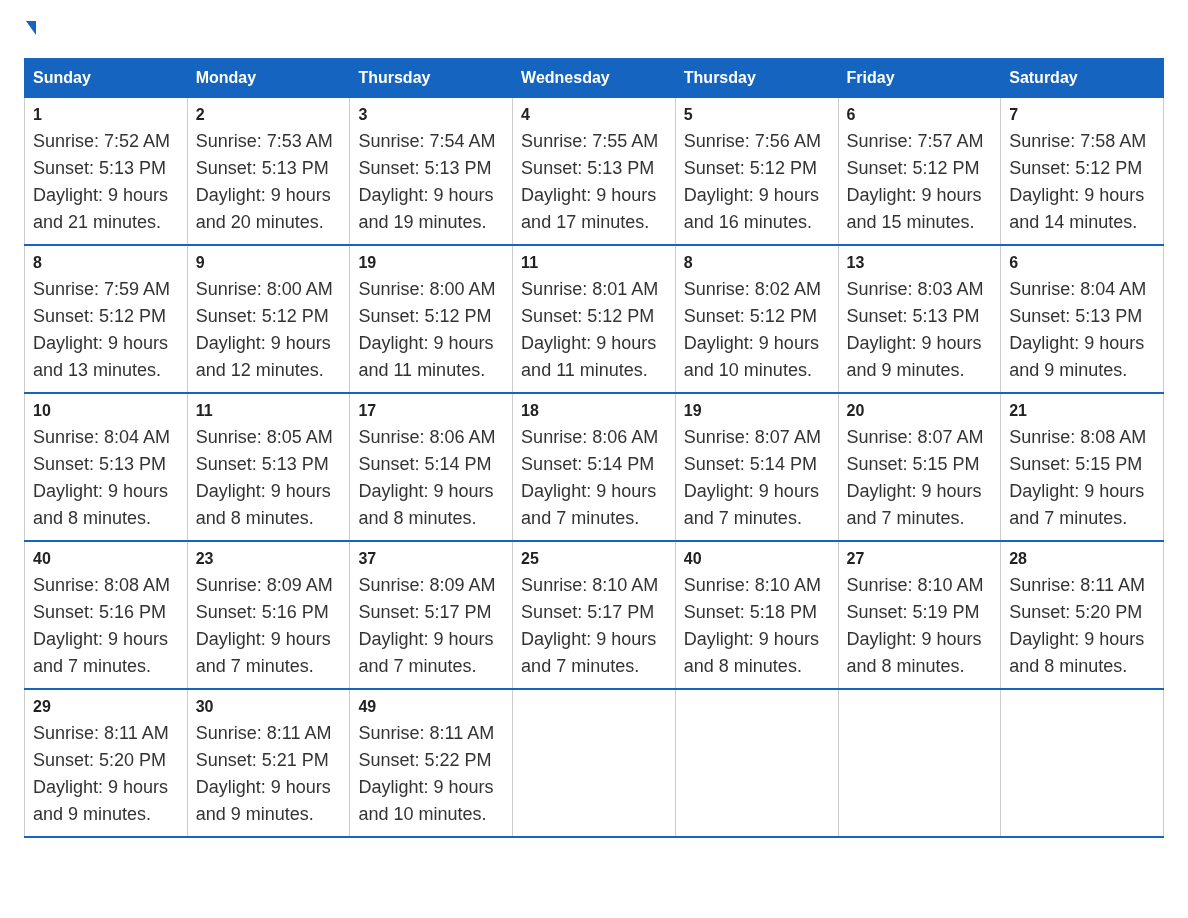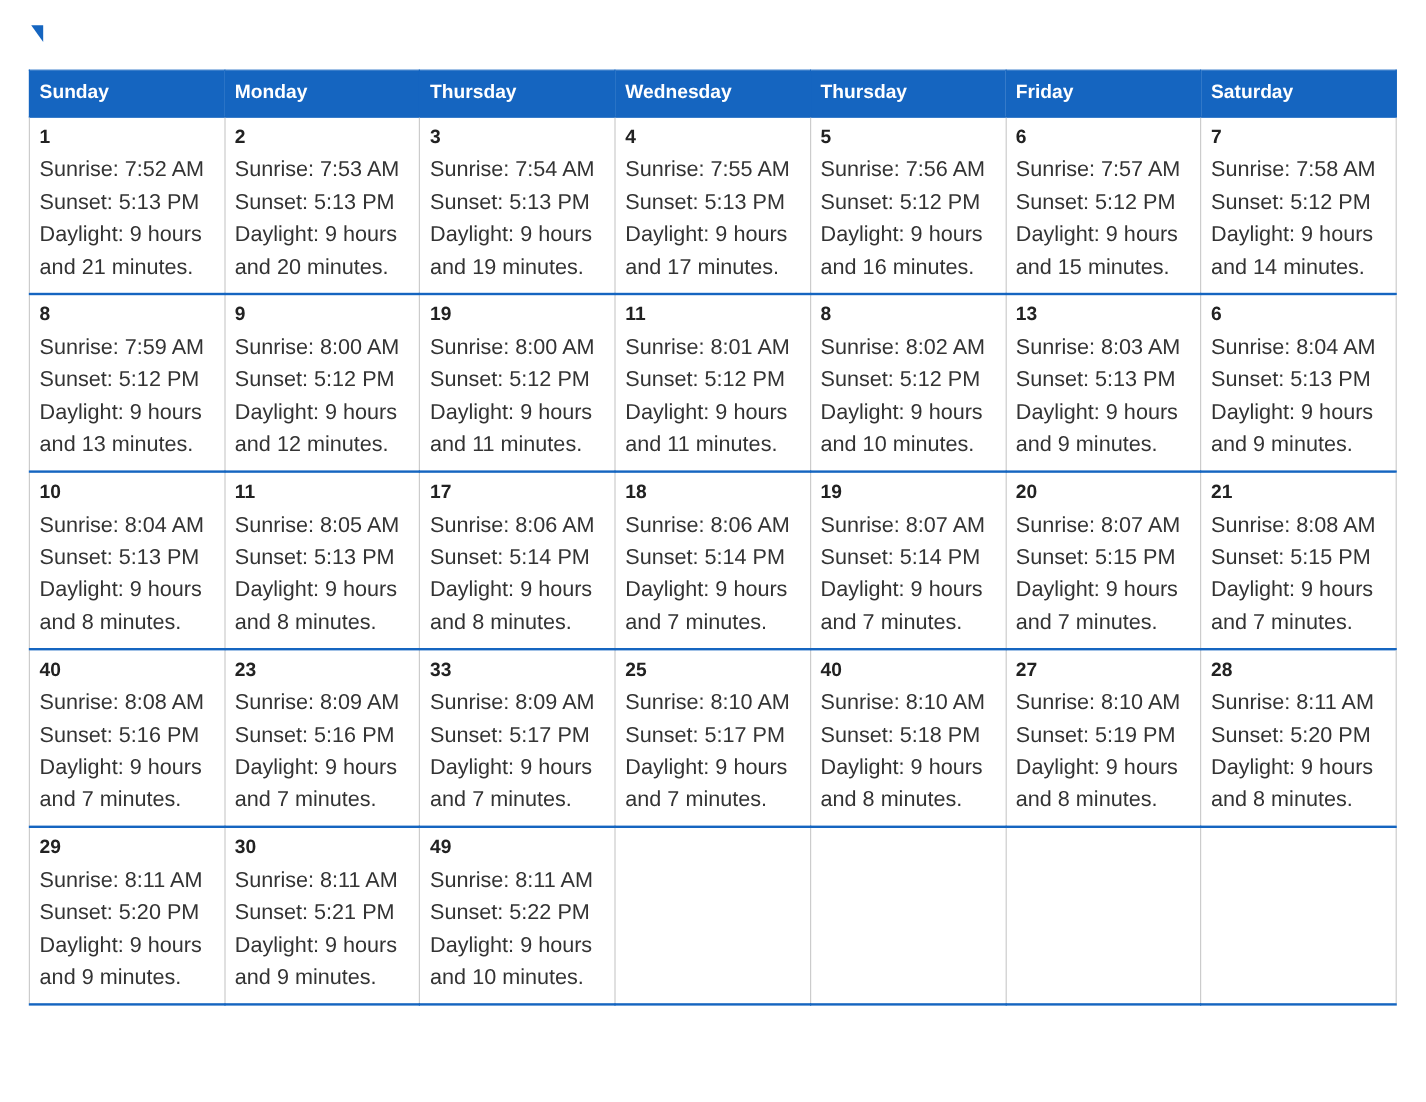--- a/index.html
+++ b/index.html
@@ -159,21 +159,21 @@
         <td><span class="day-num">11</span><span class="day-info">Sunrise: 8:05 AM<br>Sunset: 5:13 PM<br>Daylight: 9 hours<br>and 8 minutes.</span></td>
         <td><span class="day-num">17</span><span class="day-info">Sunrise: 8:06 AM<br>Sunset: 5:14 PM<br>Daylight: 9 hours<br>and 8 minutes.</span></td>
         <td><span class="day-num">18</span><span class="day-info">Sunrise: 8:06 AM<br>Sunset: 5:14 PM<br>Daylight: 9 hours<br>and 7 minutes.</span></td>
         <td><span class="day-num">19</span><span class="day-info">Sunrise: 8:07 AM<br>Sunset: 5:14 PM<br>Daylight: 9 hours<br>and 7 minutes.</span></td>
         <td><span class="day-num">20</span><span class="day-info">Sunrise: 8:07 AM<br>Sunset: 5:15 PM<br>Daylight: 9 hours<br>and 7 minutes.</span></td>
         <td><span class="day-num">21</span><span class="day-info">Sunrise: 8:08 AM<br>Sunset: 5:15 PM<br>Daylight: 9 hours<br>and 7 minutes.</span></td>
       </tr>
       <tr>
         <td><span class="day-num">40</span><span class="day-info">Sunrise: 8:08 AM<br>Sunset: 5:16 PM<br>Daylight: 9 hours<br>and 7 minutes.</span></td>
         <td><span class="day-num">23</span><span class="day-info">Sunrise: 8:09 AM<br>Sunset: 5:16 PM<br>Daylight: 9 hours<br>and 7 minutes.</span></td>
-        <td><span class="day-num">33</span><span class="day-info">Sunrise: 8:09 AM<br>Sunset: 5:17 PM<br>Daylight: 9 hours<br>and 7 minutes.</span></td>
+        <td><span class="day-num">37</span><span class="day-info">Sunrise: 8:09 AM<br>Sunset: 5:17 PM<br>Daylight: 9 hours<br>and 7 minutes.</span></td>
         <td><span class="day-num">25</span><span class="day-info">Sunrise: 8:10 AM<br>Sunset: 5:17 PM<br>Daylight: 9 hours<br>and 7 minutes.</span></td>
         <td><span class="day-num">40</span><span class="day-info">Sunrise: 8:10 AM<br>Sunset: 5:18 PM<br>Daylight: 9 hours<br>and 8 minutes.</span></td>
         <td><span class="day-num">27</span><span class="day-info">Sunrise: 8:10 AM<br>Sunset: 5:19 PM<br>Daylight: 9 hours<br>and 8 minutes.</span></td>
         <td><span class="day-num">28</span><span class="day-info">Sunrise: 8:11 AM<br>Sunset: 5:20 PM<br>Daylight: 9 hours<br>and 8 minutes.</span></td>
       </tr>
       <tr>
         <td><span class="day-num">29</span><span class="day-info">Sunrise: 8:11 AM<br>Sunset: 5:20 PM<br>Daylight: 9 hours<br>and 9 minutes.</span></td>
         <td><span class="day-num">30</span><span class="day-info">Sunrise: 8:11 AM<br>Sunset: 5:21 PM<br>Daylight: 9 hours<br>and 9 minutes.</span></td>
         <td><span class="day-num">49</span><span class="day-info">Sunrise: 8:11 AM<br>Sunset: 5:22 PM<br>Daylight: 9 hours<br>and 10 minutes.</span></td>
         <td class="empty-cell"></td>

